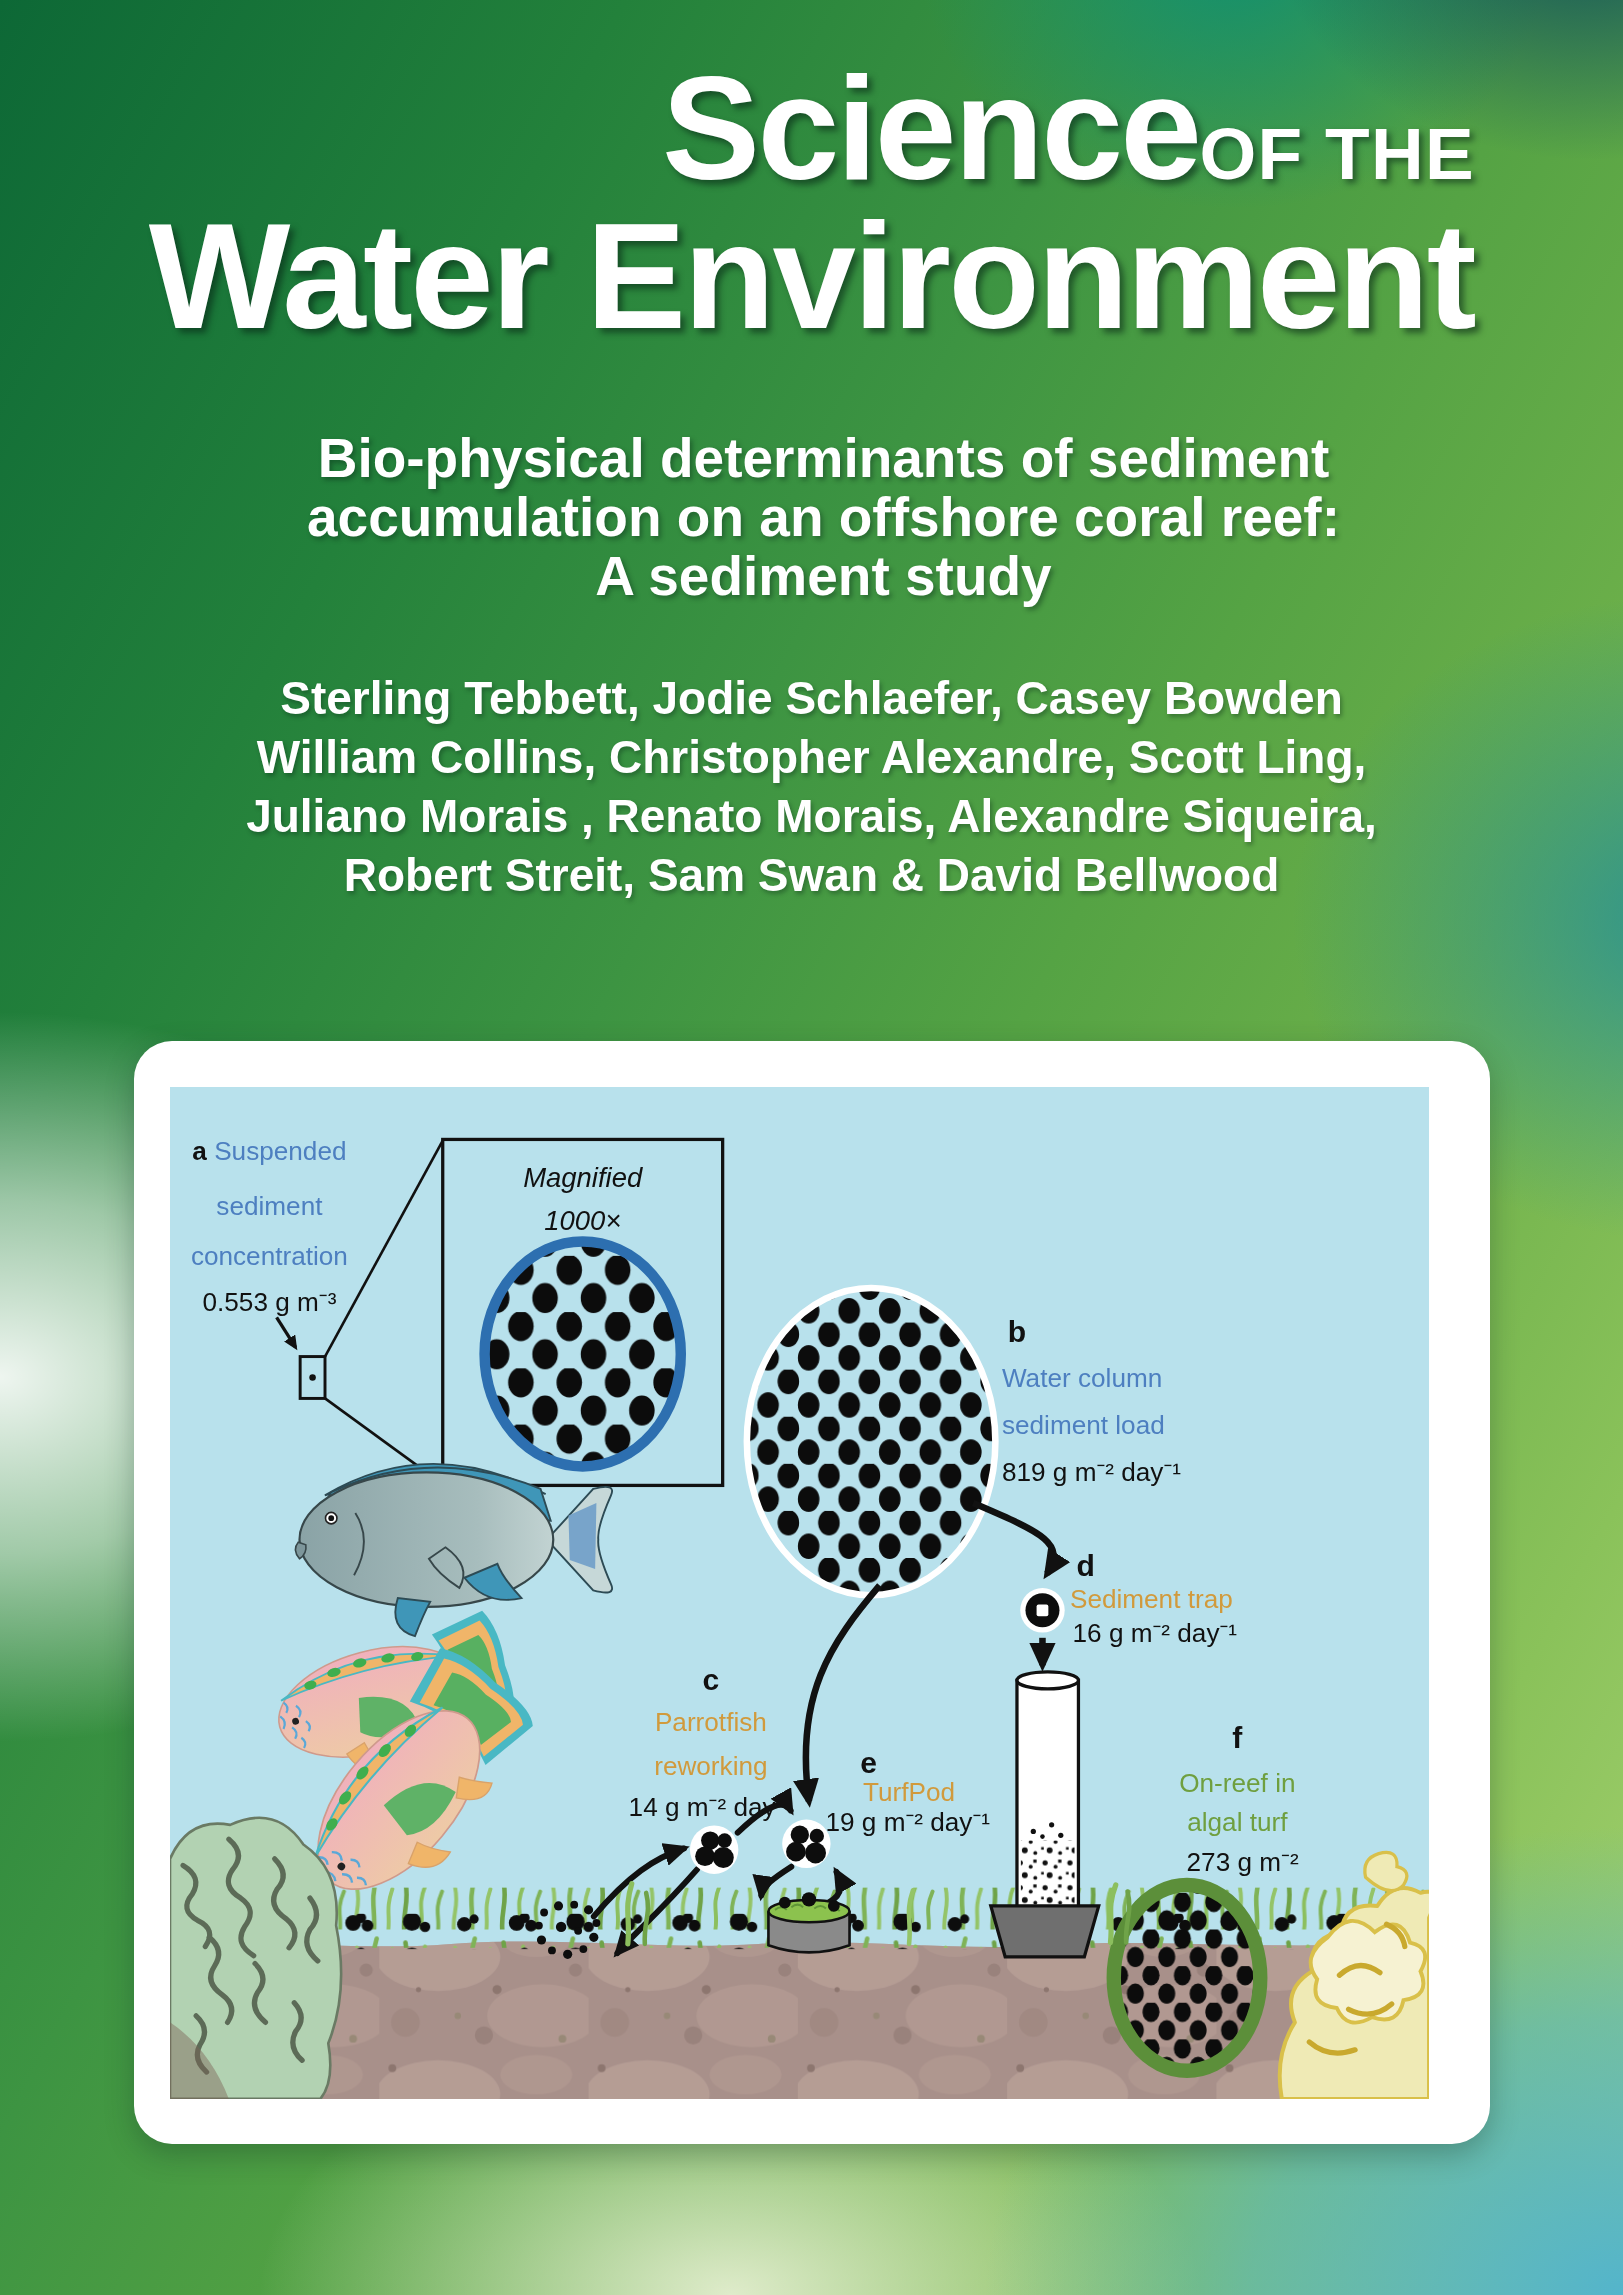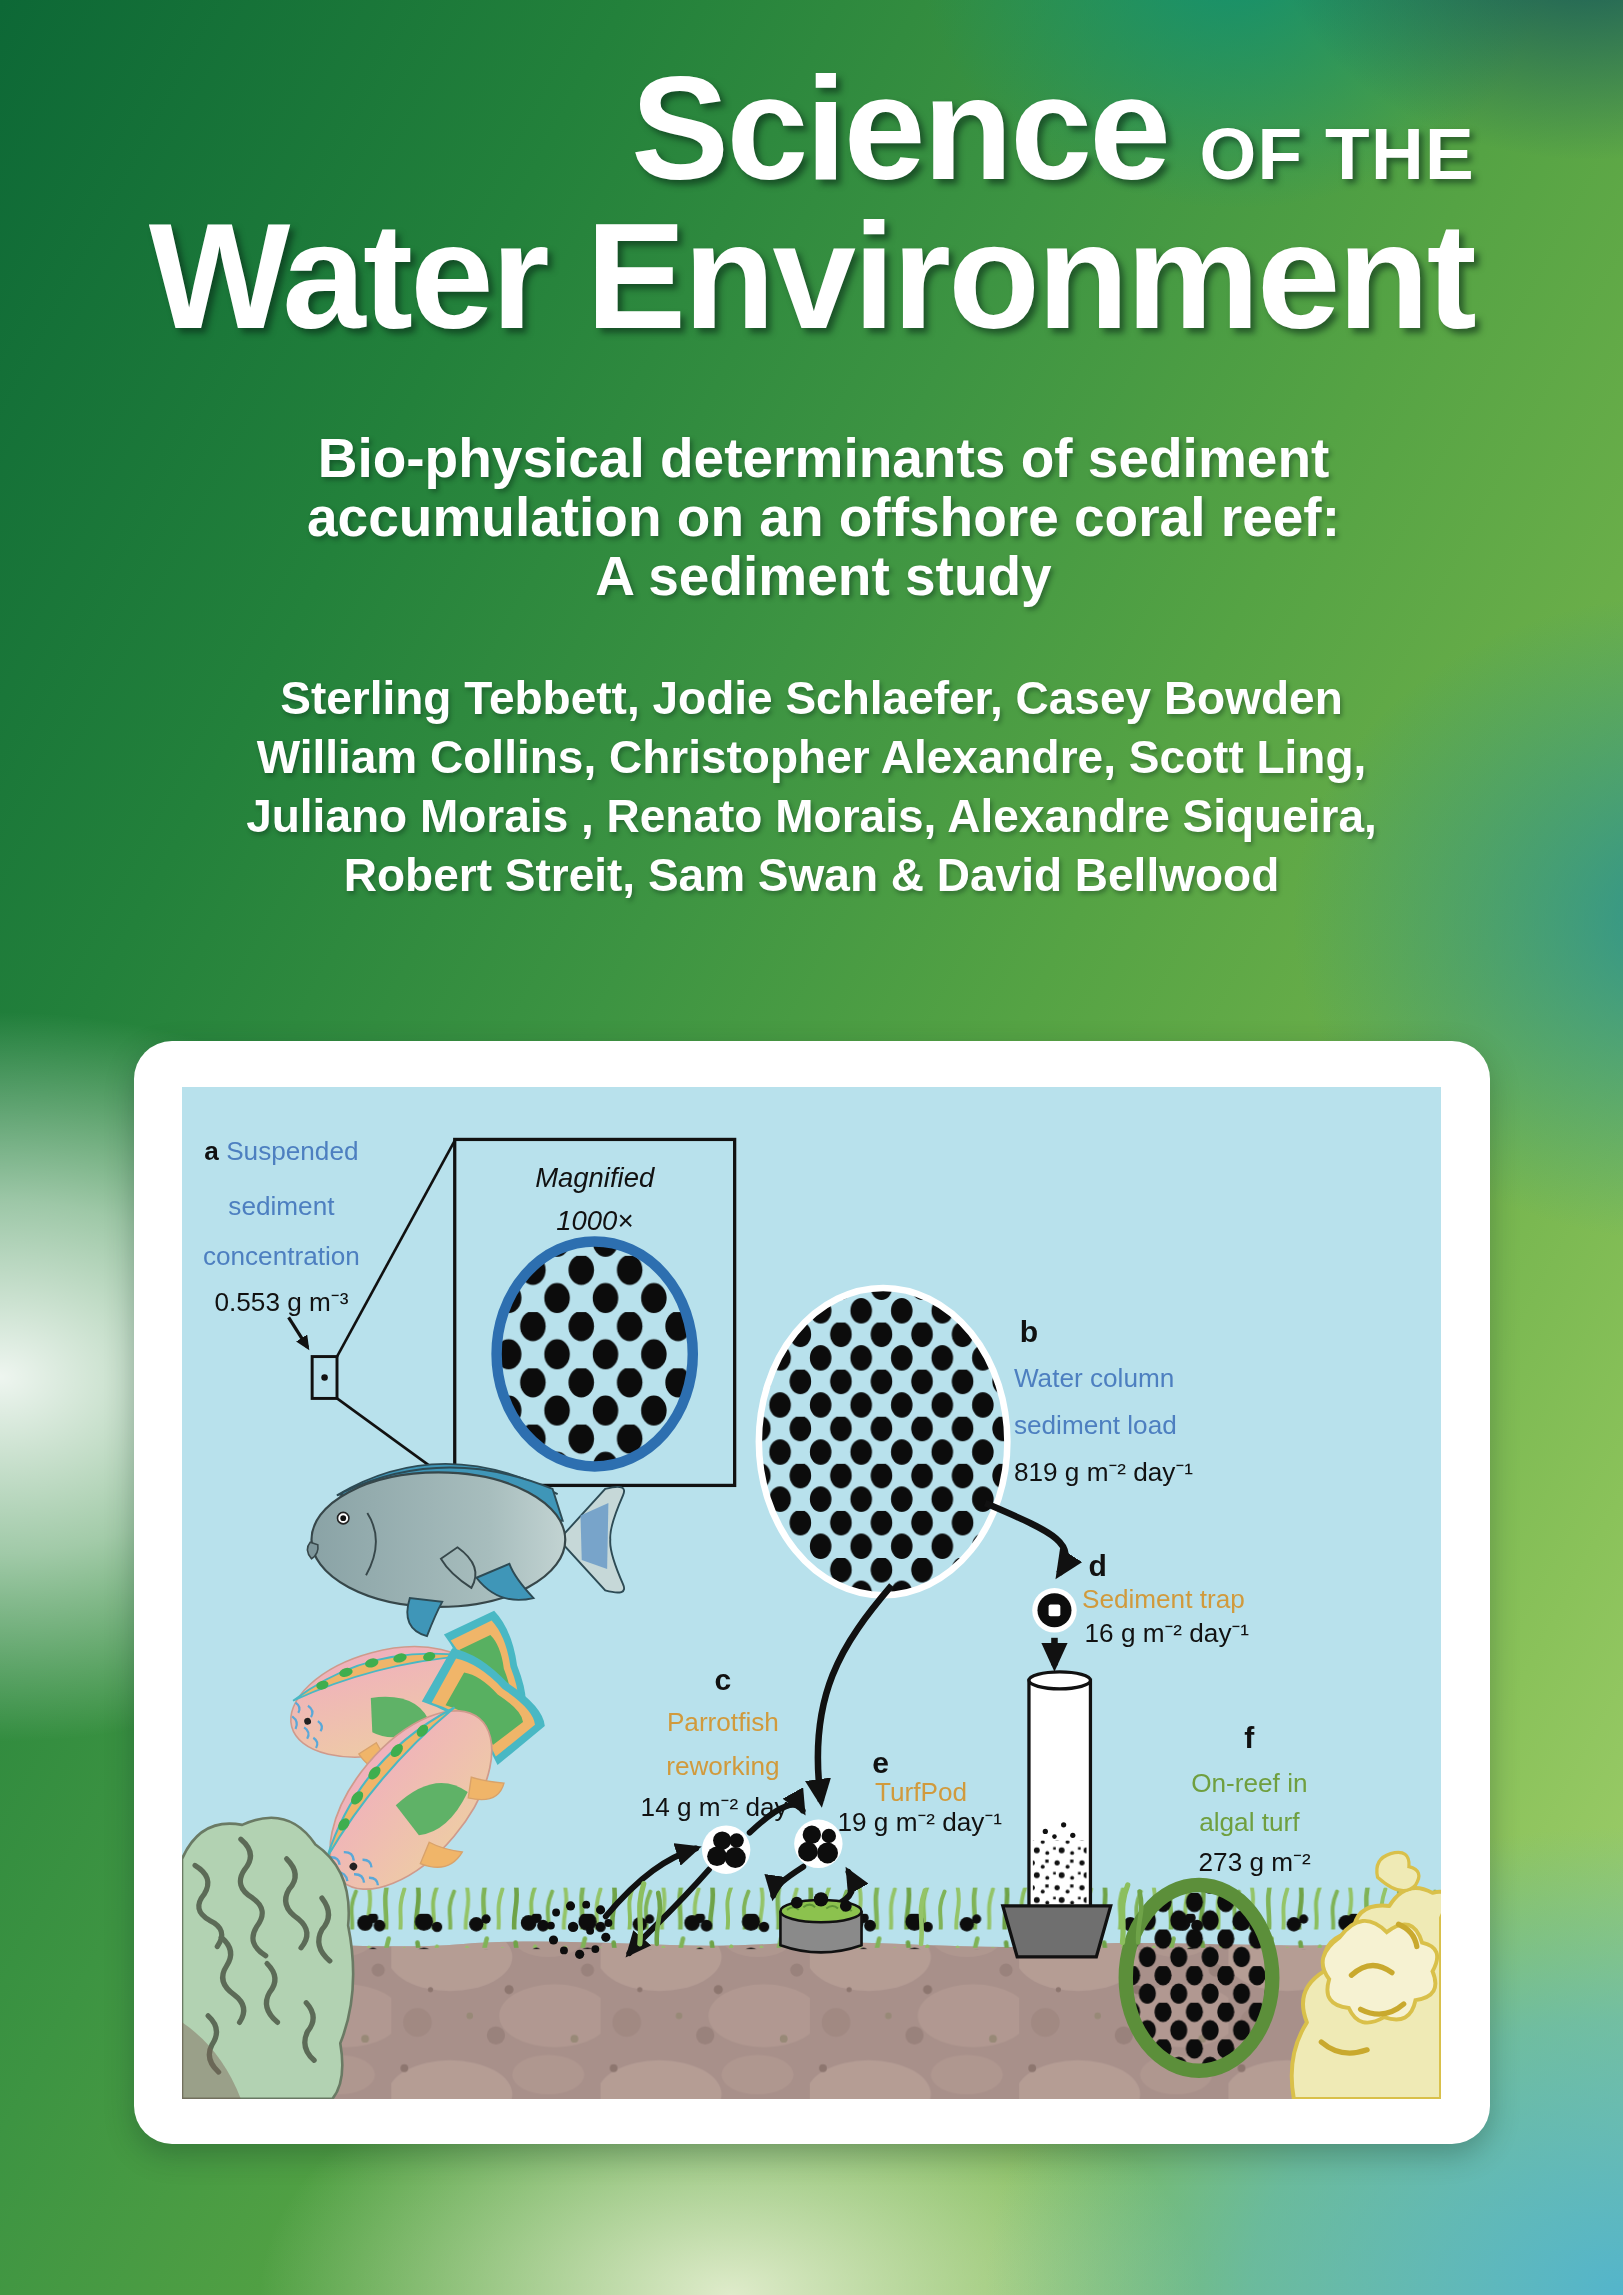--- a/index.html
+++ b/index.html
@@ -7,37 +7,37 @@
     font-family:"Liberation Sans",sans-serif;
     background:
       radial-gradient(ellipse 850px 589px at 0% 60%, rgba(255,255,255,0.92) 0%, rgba(255,255,255,0.55) 30%, rgba(255,255,255,0) 62%),
       radial-gradient(ellipse 981px 720px at 100% 100%, rgba(79,179,208,0.95) 0%, rgba(79,179,208,0.55) 38%, rgba(79,179,208,0) 65%),
       radial-gradient(ellipse 785px 458px at 45% 100%, rgba(243,246,225,0.85) 0%, rgba(243,246,225,0) 60%),
       radial-gradient(ellipse 589px 458px at 98% -4%, rgba(10,72,96,0.95) 0%, rgba(10,72,96,0) 55%),
       radial-gradient(ellipse 523px 425px at 76% -2%, rgba(14,143,116,0.9) 0%, rgba(14,143,116,0) 60%),
       radial-gradient(ellipse 720px 589px at 104% 40%, rgba(23,137,162,0.75) 0%, rgba(23,137,162,0) 55%),
       linear-gradient(118deg, #0d6836 0%, #23813b 22%, #3d9442 40%, #55a344 55%, #6db04a 70%, #8ac25a 85%, #a7d273 100%);
   }
-  .masthead-line1{position:absolute;top:55px;left:0;right:148px;display:flex;justify-content:flex-end;align-items:baseline;gap:31px;}
+  .masthead-line1{position:absolute;top:55px;left:0;right:148px;display:flex;justify-content:flex-end;align-items:baseline;}
   .masthead-science{font-size:147px;font-weight:700;color:#fff;letter-spacing:-2.6px;line-height:1;
     text-shadow:4.6px 5.2px 6.5px rgba(5,35,20,0.55);}
   .masthead-ofthe{font-size:73px;font-weight:700;color:#fff;letter-spacing:1.3px;line-height:1;
     text-shadow:3.9px 3.9px 5.9px rgba(5,35,20,0.55);}
   .masthead-line2{position:absolute;top:198px;left:39px;right:39px;text-align:center;
     font-size:150px;font-weight:700;color:#fff;letter-spacing:-2.6px;line-height:1.05;
     text-shadow:4.6px 5.2px 6.5px rgba(5,35,20,0.55);}
   .article-title{position:absolute;top:429px;left:0;width:100%;text-align:center;color:#fff;
     font-size:55px;font-weight:700;line-height:59px;letter-spacing:0px;
     text-shadow:2.6px 3.3px 5.2px rgba(5,35,20,0.4);padding-left:12px;}
   .authors{position:absolute;top:669px;left:0;width:100%;text-align:center;color:#fff;
     font-size:46px;font-weight:700;line-height:59px;
     text-shadow:2px 2.6px 4.6px rgba(5,35,20,0.35);}
   .figure-card{position:absolute;left:134px;top:1041px;width:1356px;height:1103px;background:#ffffff;
     border-radius:38px;box-shadow:0 10.5px 29px rgba(15,45,35,0.3);}
-  .figure-panel{position:absolute;left:48px;top:46px;width:1259px;height:1012px;background:#b8e1ec;overflow:hidden;}
+  .figure-panel{position:absolute;left:36px;top:46px;width:1259px;height:1012px;background:#b8e1ec;overflow:hidden;}
   svg text{font-family:"Liberation Sans",sans-serif;}
 </style>
 </head>
 <body>
 
 <div class="page">
 
   <div class="masthead-line1">
     <span class="masthead-science">Science</span>
     <span class="masthead-ofthe">OF THE</span>

